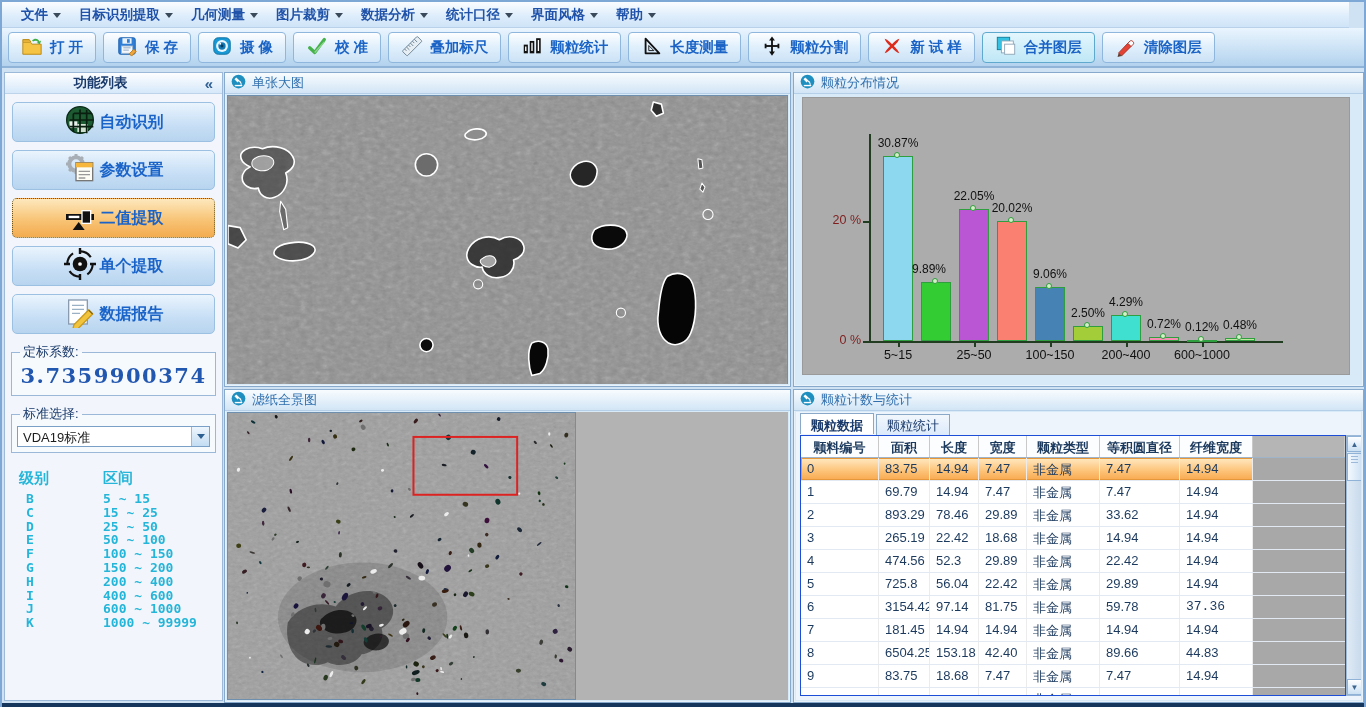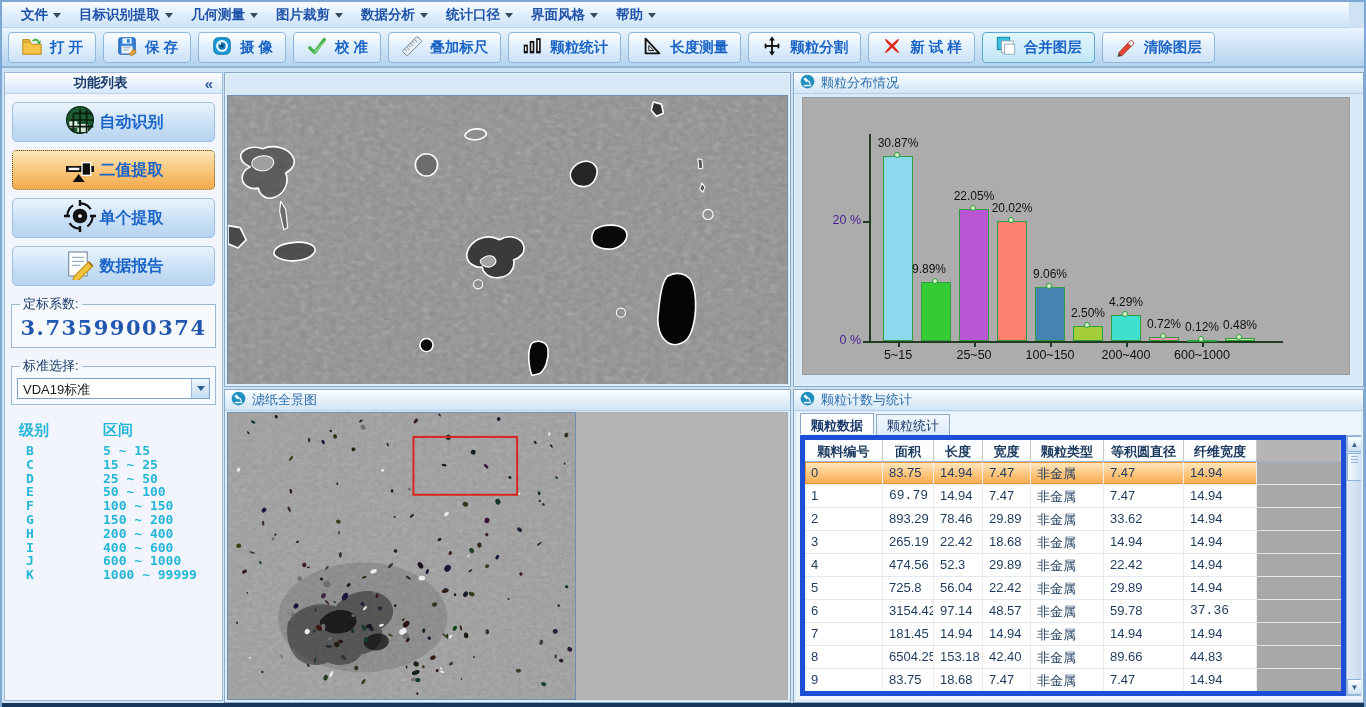--- a/index.html
+++ b/index.html
@@ -75,30 +75,30 @@
 
   
   .chart-plot { position:absolute; left:6px; top:2px; width:548px; height:278px;
     background:#acacac; border:1px solid #9a9a9a; }
   .axis { position:absolute; background:#223c22; }
   .bar { position:absolute; }
   .bar-marker { position:absolute; width:6px; height:6px; border-radius:50%;
     background:#d7efc9; border:1px solid #2e9e3e; }
   .bar-label { position:absolute; width:64px; text-align:center; font-size:12px; color:#111; }
   .x-tick-label { position:absolute; width:90px; text-align:center; font-size:12.5px; color:#111; }
-  .y-tick-label { position:absolute; width:42px; text-align:right; font-size:12.5px; color:#4c1d95; }
+  .y-tick-label { position:absolute; width:42px; text-align:right; font-size:12.5px; color:#7f1d1d; }
   .tickmark { position:absolute; background:#223c22; }
 
   
   .tabs { position:absolute; left:4px; top:2px; height:21px; display:flex; }
   .tab { padding:2px 10px 0; font-size:13px; color:#1a3a6b; border:1px solid #8aa9c9;
     border-bottom:none; background:linear-gradient(#f2f7fc,#dceafb); margin-right:2px; cursor:pointer; }
   .tab.active { background:#fff; font-weight:bold; position:relative; top:-1px; padding-top:3px; }
   .grid-box { position:absolute; left:4px; right:15px; top:23px; bottom:4px;
-    border:5px solid #1d4ed8; background:#fff; overflow:hidden; }
+    border:1px solid #1d4ed8; background:#fff; overflow:hidden; }
   .t-row { display:flex; height:23px; border-bottom:1px solid #e3e9f2; }
   .t-row.head { height:22px; border-bottom:1px solid #9fb4c8; background:#fcfdfe; font-weight:bold; }
   .t-cell { font-size:13px; color:#1c3a5e; padding:3px 0 0 6px; border-right:1px solid #ececec;
     overflow:hidden; white-space:nowrap; }
   .t-row.head .t-cell { text-align:center; padding-left:0; border-right:1px solid #c9c9c9; }
   .t-cell.filler { background:#a8a8a8; border-right:none; flex:1; }
   .t-row.head .t-cell.filler { background:#b5b5b5; }
   .t-row.selected { background:linear-gradient(#ffe9c2,#fdc277 60%,#f9a94f);
     box-shadow:0 0 0 1px #e5973a inset; }
   .vscroll { position:absolute; right:-2px; top:23px; bottom:4px; width:17px;
@@ -258,20 +258,30 @@
           <span><svg viewBox="0 0 24 24" aria-hidden="true">
               <circle cx="12" cy="12" r="10" fill="#1d5c33" stroke="#0b2a16"></circle>
               <g clip-path="circle(10px at 12px 12px)">
                 <rect x="2" y="13" width="8" height="5" fill="#e9efe9"></rect>
                 <rect x="10" y="15" width="8" height="6" fill="#cfe0cf"></rect>
                 <path d="M2 7h20M2 12h20M2 17h20M7 2v20M12 2v20M17 2v20" stroke="#0b1f10" stroke-width="1.3"></path>
               </g>
             </svg></span>
           <span class="lbl">自动识别</span>
         </div>
+        <div class="func-btn">
+          <span><svg viewBox="0 0 24 24" aria-hidden="true">
+              <circle cx="9" cy="9" r="5" fill="none" stroke="#a8aeb5" stroke-width="3"></circle>
+              <path d="M9 1.5v3M9 13.5v3M1.5 9h3M13.5 9h3M3.8 3.8l2 2M12.2 12.2l2 2M14.2 3.8l-2 2M5.8 12.2l-2 2" stroke="#a8aeb5" stroke-width="2.2"></path>
+              <rect x="9" y="8" width="12.5" height="13.5" fill="#fdfdf6" stroke="#777"></rect>
+              <rect x="9" y="8" width="12.5" height="3.5" fill="#f6b73c"></rect>
+              <path d="M11 14.5h8.5M11 17h8.5M11 19.5h5" stroke="#999"></path>
+            </svg></span>
+          <span class="lbl">参数设置</span>
+        </div>
         <div class="func-btn active">
           <span><svg viewBox="0 0 24 24" aria-hidden="true">
               <rect x="1.5" y="10.5" width="21" height="4.5" fill="#111"></rect>
               <rect x="3.5" y="11.8" width="8" height="1.8" fill="#fff"></rect>
               <rect x="13.5" y="8" width="6.5" height="9.5" fill="#111" stroke="#fff"></rect>
               <path d="M6.5 22.5L11 16.5l4.5 6z" fill="#111"></path>
             </svg></span>
           <span class="lbl">二值提取</span>
         </div>
         <div class="func-btn">
@@ -348,20 +358,30 @@
           <span>600 ~ 1000</span>
         </div>
         <div class="lvl-row">
           <span class="c1">K</span>
           <span>1000 ~ 99999</span>
         </div>
       </div>
   </div>
 
   <div class="panel" id="panel-single">
+    <div class="p-head">
+      <span class="p-ico"><svg viewBox="0 0 24 24" aria-hidden="true">
+            <circle cx="12" cy="12" r="11" fill="#1f8fc0"></circle>
+            <path d="M8.5 5.5l5 5-3 3-5-5z" fill="#fff"></path>
+            <path d="M13 11l3 3" stroke="#fff" stroke-width="2"></path>
+            <path d="M6 18.5h12" stroke="#fff" stroke-width="2.2"></path>
+            <path d="M14.5 13.5c2 1 2.4 3.2 1.2 4.8" stroke="#fff" stroke-width="1.6" fill="none"></path>
+          </svg></span>
+      <span class="t">单张大图</span>
+    </div>
     <div class="p-body">
       <svg class="img-canvas" viewBox="0 0 552 287" preserveAspectRatio="none">
         <defs>
           <filter id="tex1">
               <feTurbulence type="fractalNoise" baseFrequency="0.14 0.22" numOctaves="3" seed="7"></feTurbulence>
               <feColorMatrix type="saturate" values="0"></feColorMatrix>
             </filter>
         </defs>
         <rect width="552" height="287" fill="#8f8f8f"></rect>
         <rect width="552" height="287" filter="url(#tex1)" opacity="0.38"></rect>
@@ -688,21 +708,21 @@
             <div class="t-cell" style="width: 51px;">83.75</div>
             <div class="t-cell" style="width: 49px;">14.94</div>
             <div class="t-cell" style="width: 48px;">7.47</div>
             <div class="t-cell" style="width: 73px;">非金属</div>
             <div class="t-cell" style="width: 80px;">7.47</div>
             <div class="t-cell" style="width: 73px;">14.94</div>
             <div class="t-cell filler"></div>
           </div>
           <div class="t-row">
             <div class="t-cell" style="width: 78px;">1</div>
-            <div class="t-cell" style="width: 51px; font-family: Liberation Mono, monospace;">69.79</div>
+            <div class="t-cell" style="width: 51px;">69.79</div>
             <div class="t-cell" style="width: 49px;">14.94</div>
             <div class="t-cell" style="width: 48px;">7.47</div>
             <div class="t-cell" style="width: 73px;">非金属</div>
             <div class="t-cell" style="width: 80px;">7.47</div>
             <div class="t-cell" style="width: 73px;">14.94</div>
             <div class="t-cell filler"></div>
           </div>
           <div class="t-row">
             <div class="t-cell" style="width: 78px;">2</div>
             <div class="t-cell" style="width: 51px;">893.29</div>
@@ -740,21 +760,21 @@
             <div class="t-cell" style="width: 48px;">22.42</div>
             <div class="t-cell" style="width: 73px;">非金属</div>
             <div class="t-cell" style="width: 80px;">29.89</div>
             <div class="t-cell" style="width: 73px;">14.94</div>
             <div class="t-cell filler"></div>
           </div>
           <div class="t-row">
             <div class="t-cell" style="width: 78px;">6</div>
             <div class="t-cell" style="width: 51px;">3154.42</div>
             <div class="t-cell" style="width: 49px;">97.14</div>
-            <div class="t-cell" style="width: 48px;">48.57</div>
+            <div class="t-cell" style="width: 48px;">81.75</div>
             <div class="t-cell" style="width: 73px;">非金属</div>
             <div class="t-cell" style="width: 80px;">59.78</div>
             <div class="t-cell" style="width: 73px; font-family: Liberation Mono, monospace;">37.36</div>
             <div class="t-cell filler"></div>
           </div>
           <div class="t-row">
             <div class="t-cell" style="width: 78px;">7</div>
             <div class="t-cell" style="width: 51px;">181.45</div>
             <div class="t-cell" style="width: 49px;">14.94</div>
             <div class="t-cell" style="width: 48px;">14.94</div>

